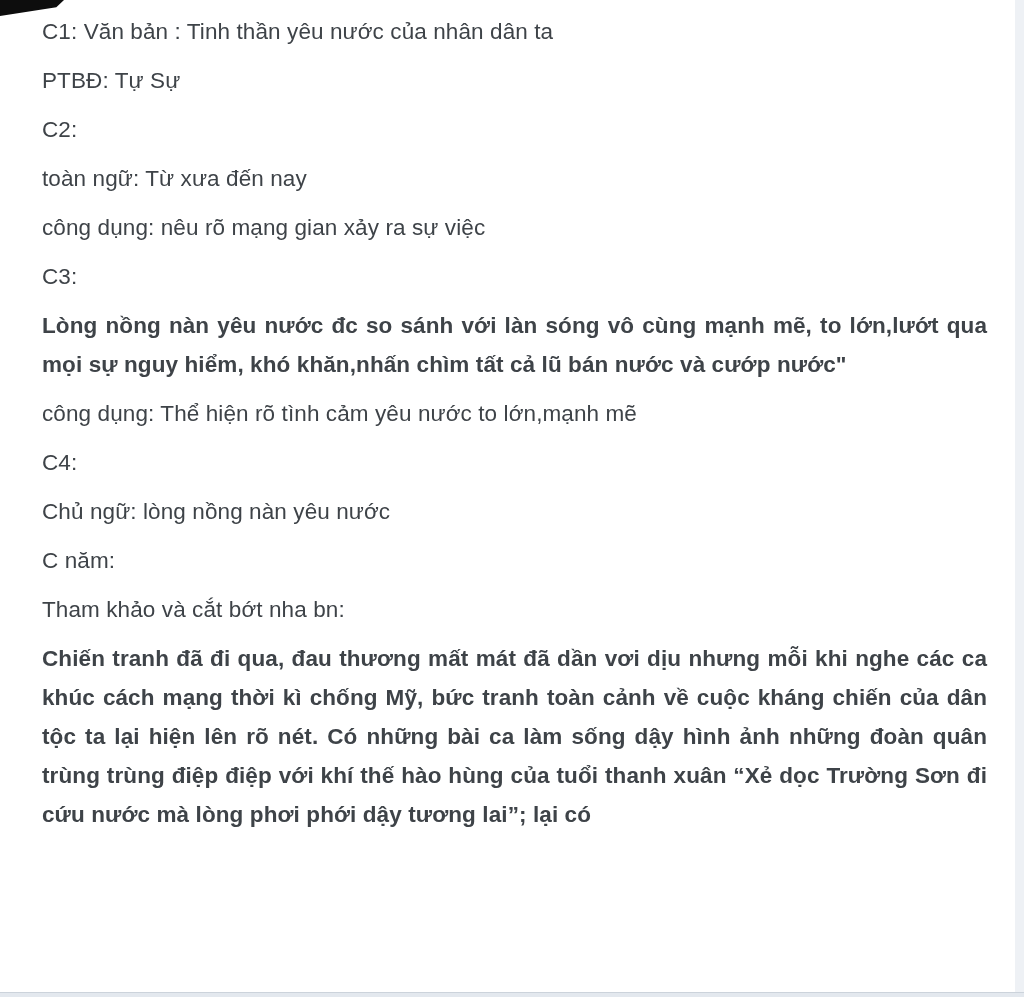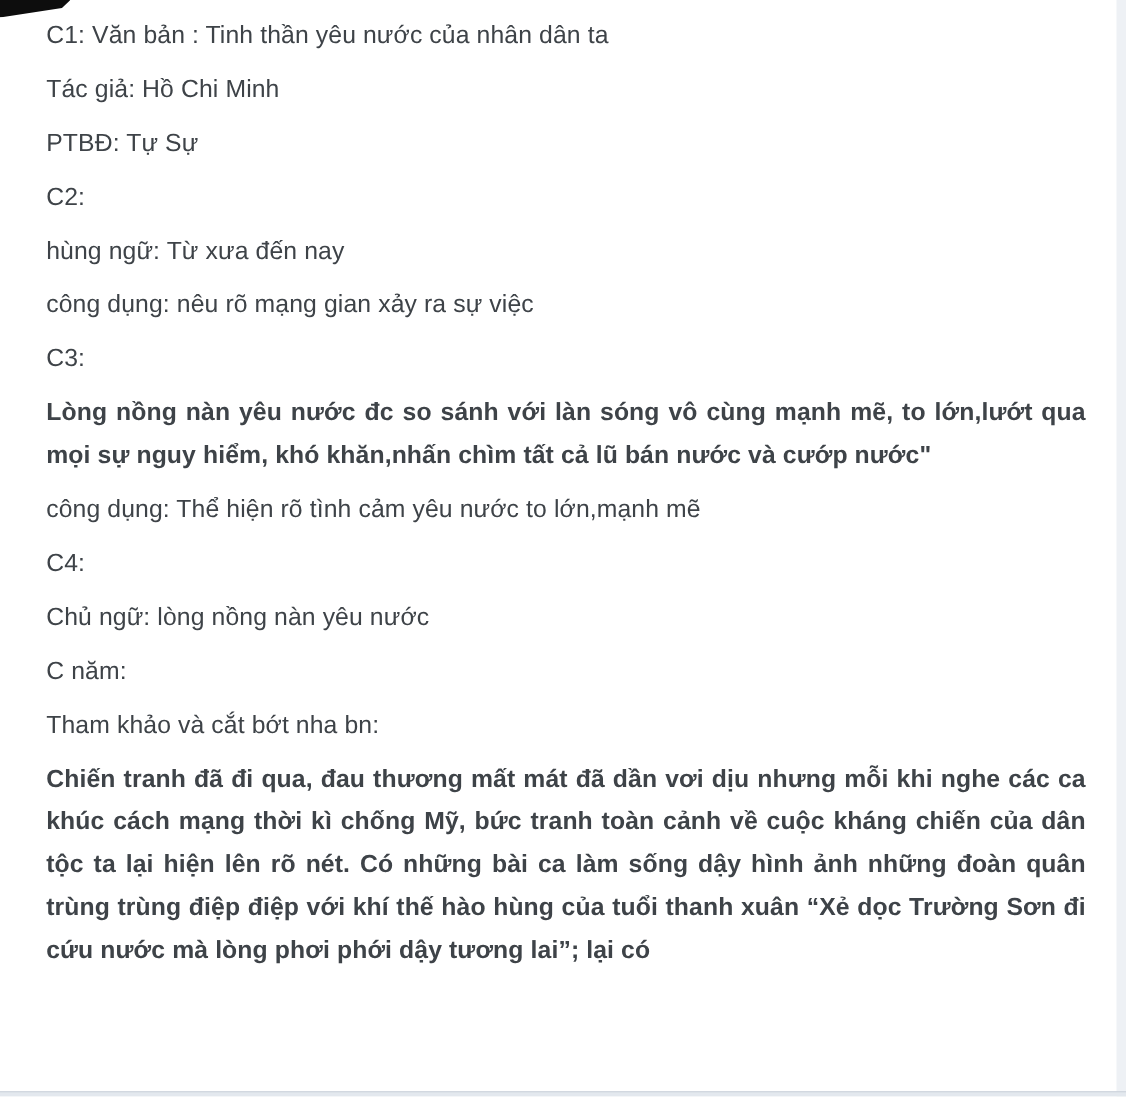--- a/index.html
+++ b/index.html
@@ -72,24 +72,23 @@
 </style>
 </head>
 <body>
 
 <div class="viewport">
 
   <div class="corner-shape"></div>
 
   <div class="content">
     <p>C1: Văn bản : Tinh thần yêu nước của nhân dân ta</p>
-    <p>Tác giả: Hồ Chi Minh</p>
     <p>PTBĐ: Tự Sự</p>
     <p>C2:</p>
-    <p>hùng ngữ: Từ xưa đến nay</p>
+    <p>toàn ngữ: Từ xưa đến nay</p>
     <p>công dụng: nêu rõ mạng gian xảy ra sự việc</p>
     <p>C3:</p>
     <p class="justify">Lòng nồng nàn yêu nước đc so sánh với làn sóng vô cùng mạnh mẽ, to lớn,lướt qua mọi sự nguy hiểm, khó khăn,nhấn chìm tất cả lũ bán nước và cướp nước"</p>
     <p>công dụng: Thể hiện rõ tình cảm yêu nước to lớn,mạnh mẽ</p>
     <p>C4:</p>
     <p>Chủ ngữ: lòng nồng nàn yêu nước</p>
     <p>C năm:</p>
     <p>Tham khảo và cắt bớt nha bn:</p>
     <p class="justify">Chiến tranh đã đi qua, đau thương mất mát đã dần vơi dịu nhưng mỗi khi nghe các ca khúc cách mạng thời kì chống Mỹ, bức tranh toàn cảnh về cuộc kháng chiến của dân tộc ta lại hiện lên rõ nét. Có những bài ca làm sống dậy hình ảnh những đoàn quân trùng trùng điệp điệp với khí thế hào hùng của tuổi thanh xuân “Xẻ dọc Trường Sơn đi cứu nước mà lòng phơi phới dậy tương lai”; lại có</p>
   </div>

